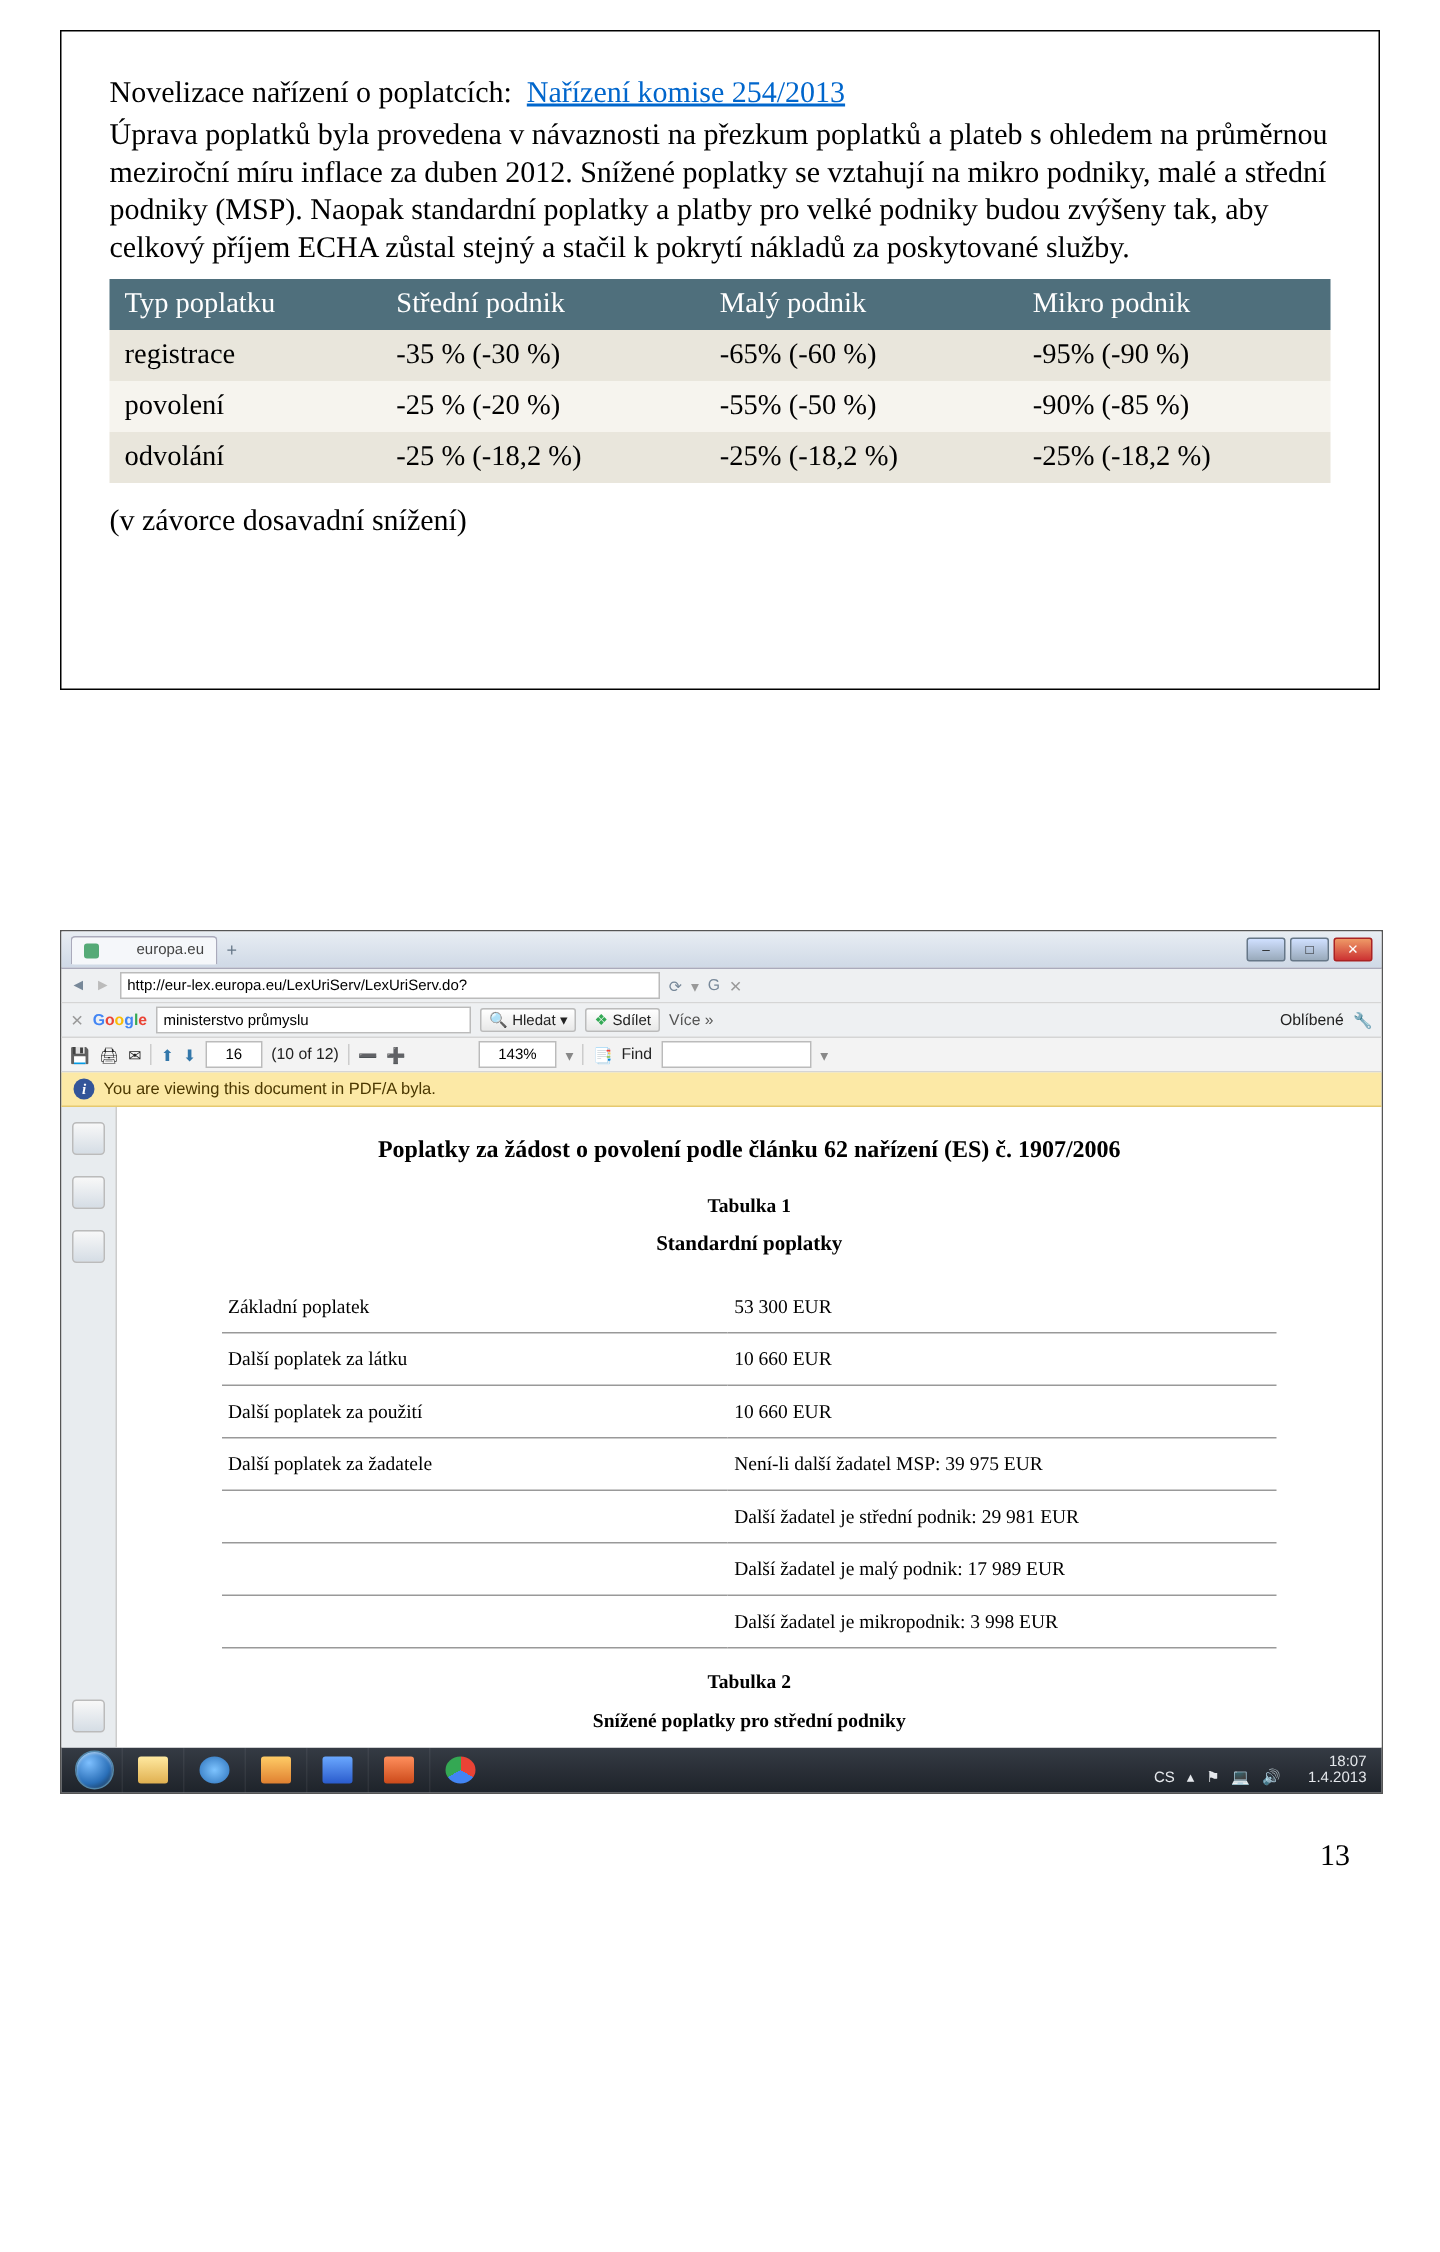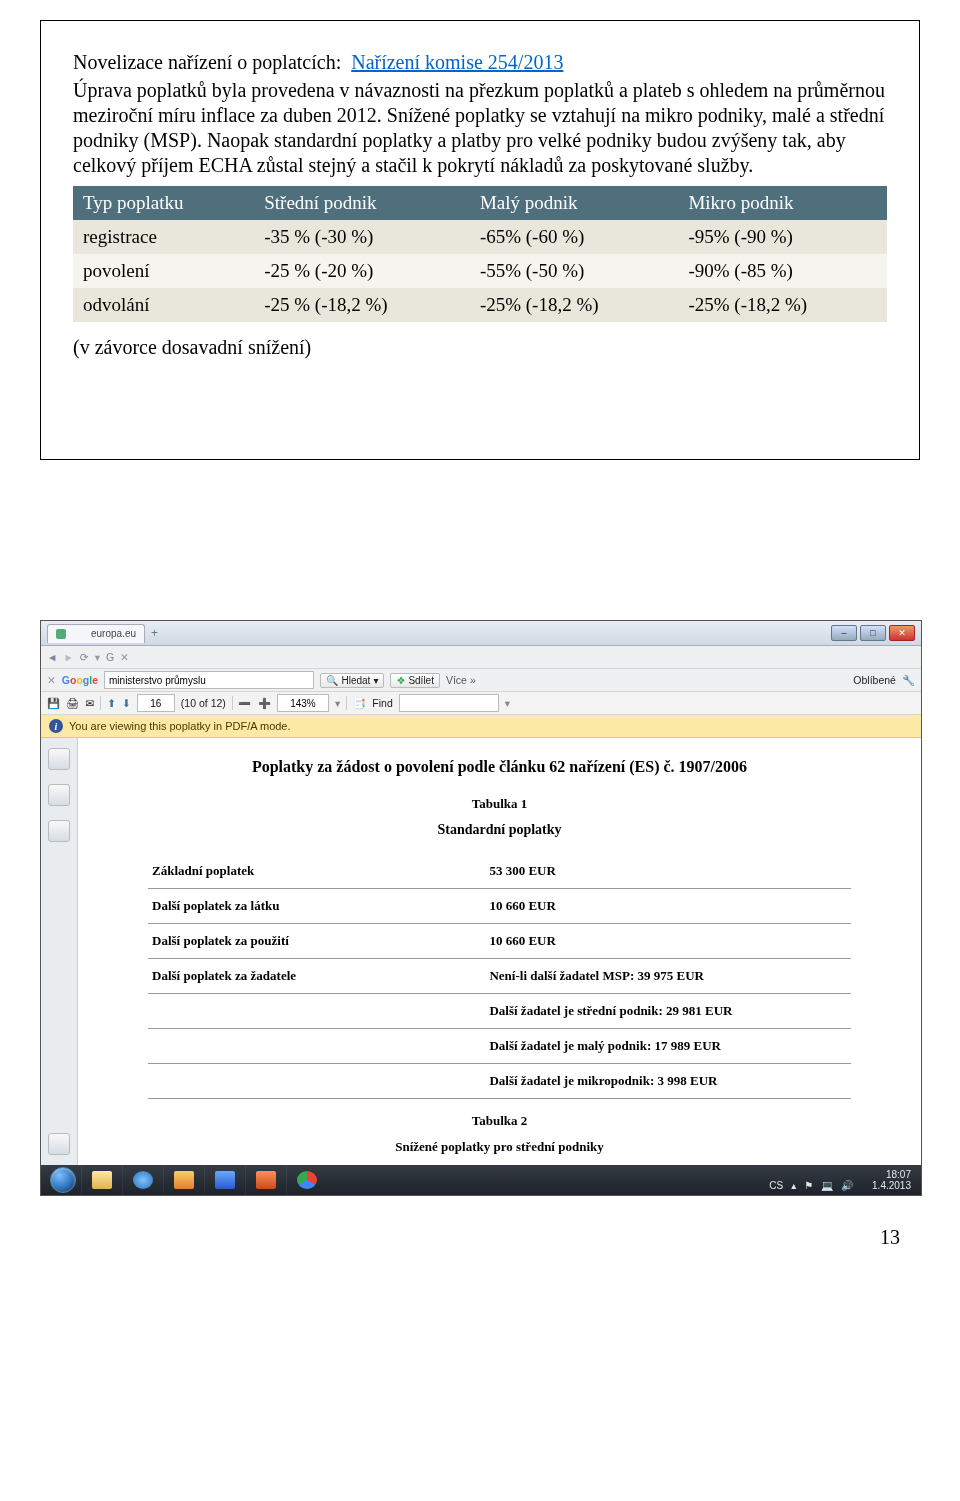--- a/index.html
+++ b/index.html
@@ -144,21 +144,21 @@
     background: #fff;
     padding: 20px 70px 10px;
     font-family: "Times New Roman", serif;
     color: #000;
   }
   .pdfpage .center { text-align: center; }
   .pdfpage .h1 { font-weight: bold; font-size: 16px; margin-bottom: 20px; }
   .pdfpage .h2 { font-weight: bold; font-size: 13px; margin-bottom: 10px;}
   .pdfpage .h3 { font-weight: bold; font-size: 14px; margin-bottom: 16px;}
   table.fees2 { width: 100%; font-size: 13px; border-collapse: collapse; }
-  table.fees2 td { border-bottom: 1px solid #999; padding: 5px 4px; height: 24px; font-weight: bold;}
+  table.fees2 td { border-bottom: 1px solid #999; padding: 5px 4px; height: 24px;}
   
   .taskbar {
     height: 30px;
     background: linear-gradient(#353b44, #1e232a);
     display: flex;
     align-items: center;
     padding: 0 4px;
     gap: 0;
   }
   .start {
@@ -249,20 +249,21 @@
     <div class="win-controls">
       <div class="wbtn wmin">‒</div>
       <div class="wbtn wmax">□</div>
       <div class="wbtn wclose">✕</div>
     </div>
   </div>
 
   <div class="row">
     <span style="color:#789;">◄</span>
     <span style="color:#bbb;">►</span>
+    <input type="text" style="flex: 1 1 0%; max-width: 350px;" value="http://eur-lex.europa.eu/LexUriServ/LexUriServ.do?">
     <span style="color:#789;">⟳</span>
     <span style="color:#999;">▾</span>
     <span style="color:#789;">G</span>
     <span style="color:#999;">✕</span>
   </div>
 
 
   <div class="row">
     <span style="color:#999;">✕</span>
     <span style="font-weight:bold;"><span style="color:#4285F4;">G</span><span style="color:#EA4335;">o</span><span style="color:#FBBC05;">o</span><span style="color:#4285F4;">g</span><span style="color:#34A853;">l</span><span style="color:#EA4335;">e</span></span>
@@ -286,32 +287,32 @@
     <span>🖨</span>
     <span>✉</span>
     <span style="border-left:1px solid #ccc;height:14px;"></span>
     <span style="color:#37a;">⬆</span>
     <span style="color:#37a;">⬇</span>
     <input type="text" style="width: 28px; text-align: center;" value="16">
     <span>(10 of 12)</span>
     <span style="border-left:1px solid #ccc;height:14px;"></span>
     <span>➖</span>
     <span>➕</span>
-    <input type="text" style="width: 42px; text-align: center;" value="143%">
+    <input type="text" style="width: 42px; text-align: center; margin-left: 42px;" value="143%">
     <span style="color:#888;">▾</span>
     <span style="border-left:1px solid #ccc;height:14px;"></span>
     <span>📑</span>
     <span>Find</span>
     <input type="text" style="width: 90px;">
     <span style="color:#888;">▾</span>
   </div>
 
   <div class="yellowbar">
     <span class="info-icon">i</span>
-    <span>You are viewing this poplatky in PDF/A mode.</span>
+    <span>You are viewing this document in PDF/A byla.</span>
   </div>
 
   <div class="doc-area">
     <div class="sidebar">
       <div class="sb-icon"></div>
       <div class="sb-icon"></div>
       <div class="sb-icon"></div>
       <div class="sb-icon" style="margin-top:auto;margin-bottom:10px;"></div>
     </div>
     <div class="pdfpage">

